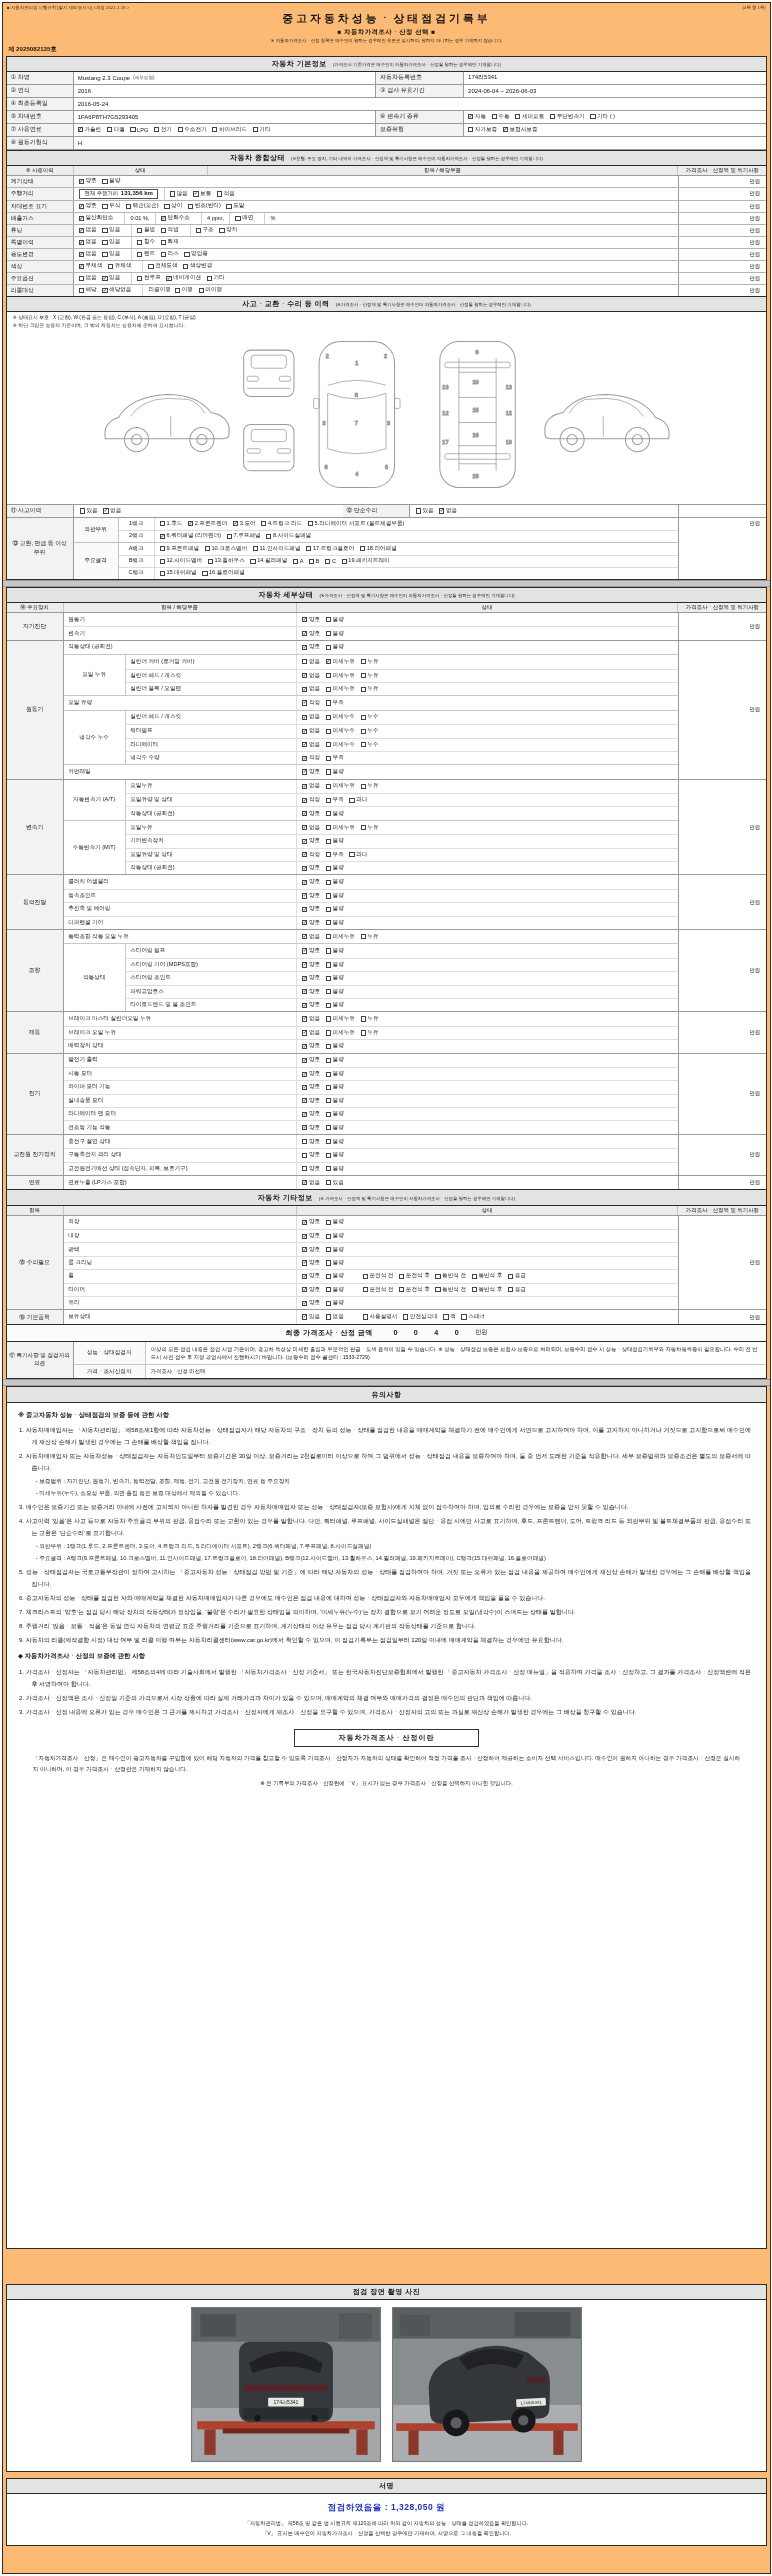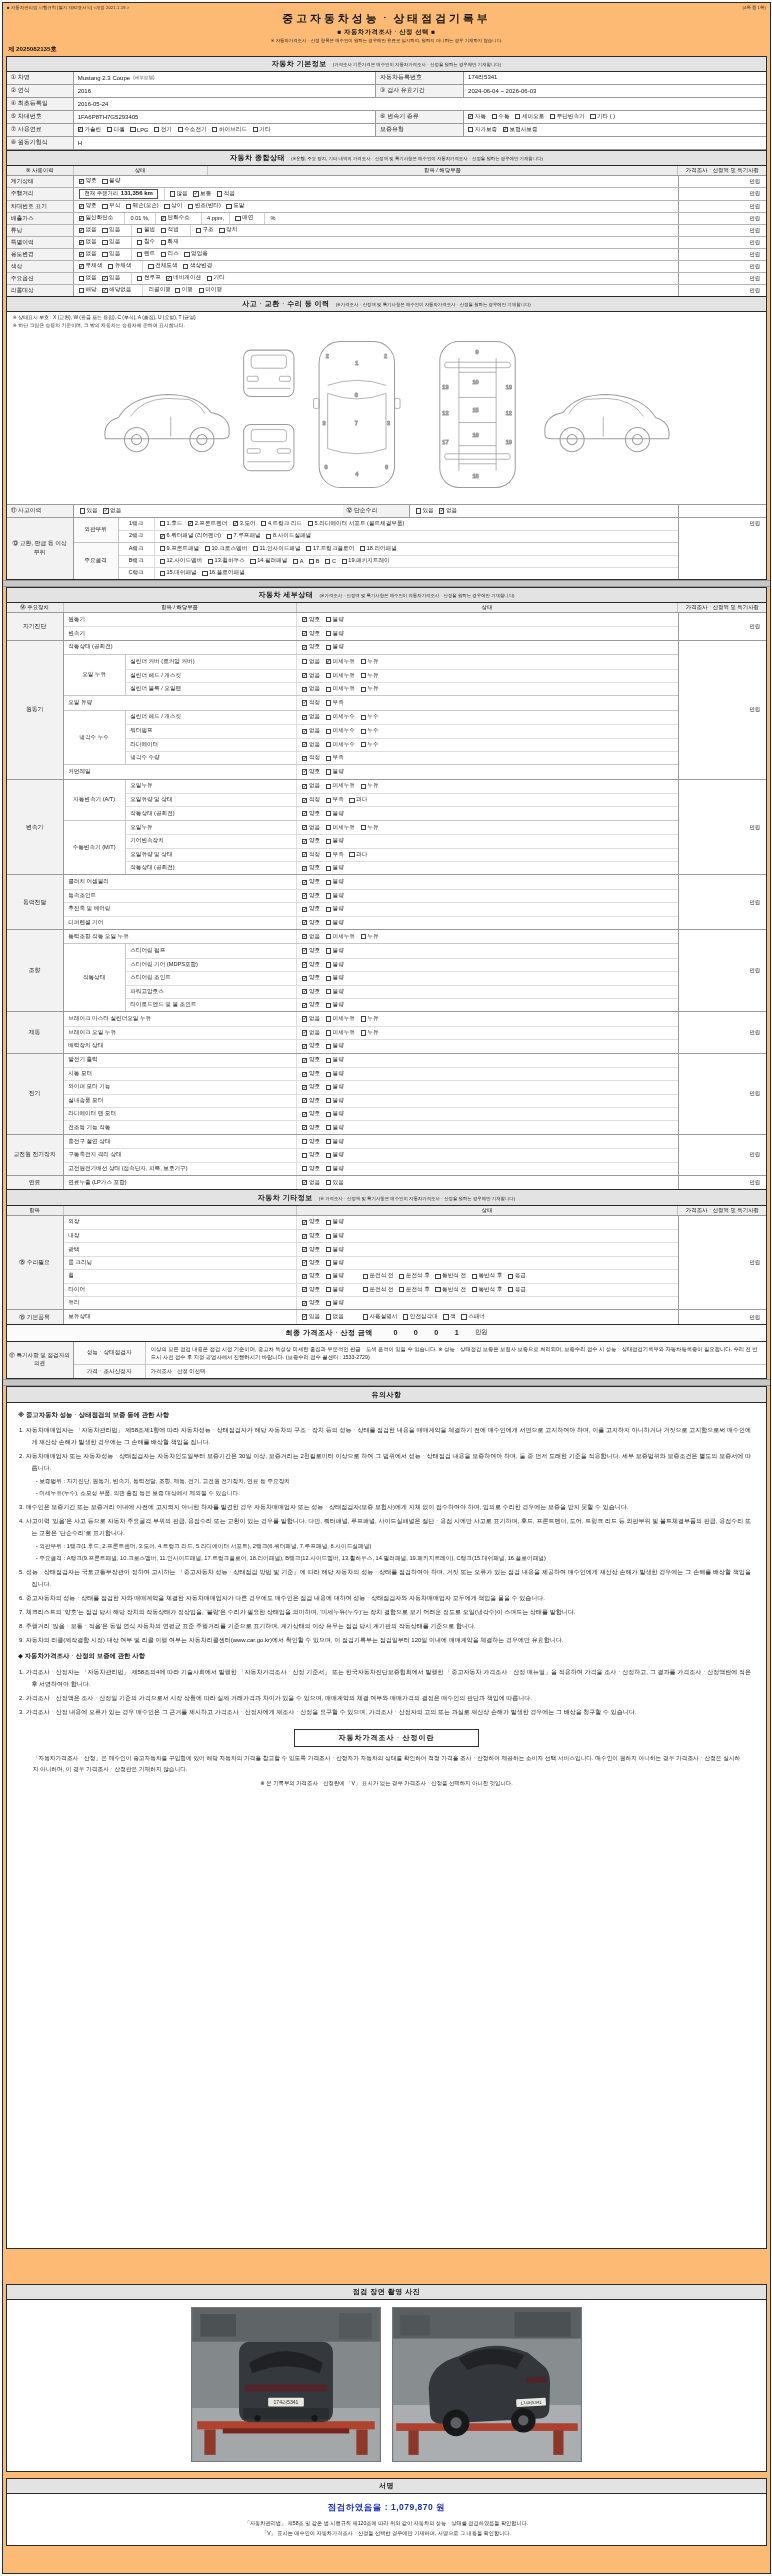--- a/index.html
+++ b/index.html
@@ -1689,21 +1689,21 @@
                 </div>
               </div>
             </div>
           </div>
           <div class="dt-price">만원</div>
         </div>
       </div>
 
     <div class="finalprice">
       <span class="fp-label">최종 가격조사ㆍ산정 금액</span>
-      <span class="fp-value">0  0  0  1</span>
+      <span class="fp-value">0  0  4  0</span>
       <span class="fp-unit">만원</span>
     </div>
 
     <div class="remarks">
       <div class="rm-side">⑰ 특기사항 및 점검자의 의견</div>
       <div class="rm-rows">
         <div class="rm-row">
           <div class="rm-who">성능ㆍ상태점검자</div>
           <div class="rm-text">이상의 모든 점검 내용은 점검 시점 기준이며, 중고차 특성상 미세한 흠집과 부분적인 판금ㆍ도색 흔적이 있을 수 있습니다. ※ 성능ㆍ상태점검 보증은 보험사 보증으로 처리되며, 보증수리 접수 시 성능ㆍ상태점검기록부와 자동차등록증이 필요합니다. 수리 전 반드시 사전 접수 후 지정 공업사에서 진행하시기 바랍니다. (보증수리 접수 콜센터 : 1533-2729)</div>
         </div>
@@ -1804,21 +1804,21 @@
 
   <div class="gap-small"></div>
 
   <section class="box">
     <div class="sec-head">
       <b>서명</b>
     </div>
     <div class="sign-body">
       <div class="fee">
         <span>점검하였음을 :</span>
-        <span>1,079,870 원</span>
+        <span>1,328,050 원</span>
       </div>
       <div class="sign-line">「자동차관리법」 제58조 및 같은 법 시행규칙 제120조에 따라 위와 같이 자동차의 성능ㆍ상태를 점검하였음을 확인합니다.</div>
       <div class="sign-line">「V」 표시는 매수인이 자동차가격조사ㆍ산정을 선택한 경우에만 기재하며, 서명으로 그 내용을 확인합니다.</div>
     </div>
   </section>
 
   <div class="bottompad"></div>
 </div>
 
 

